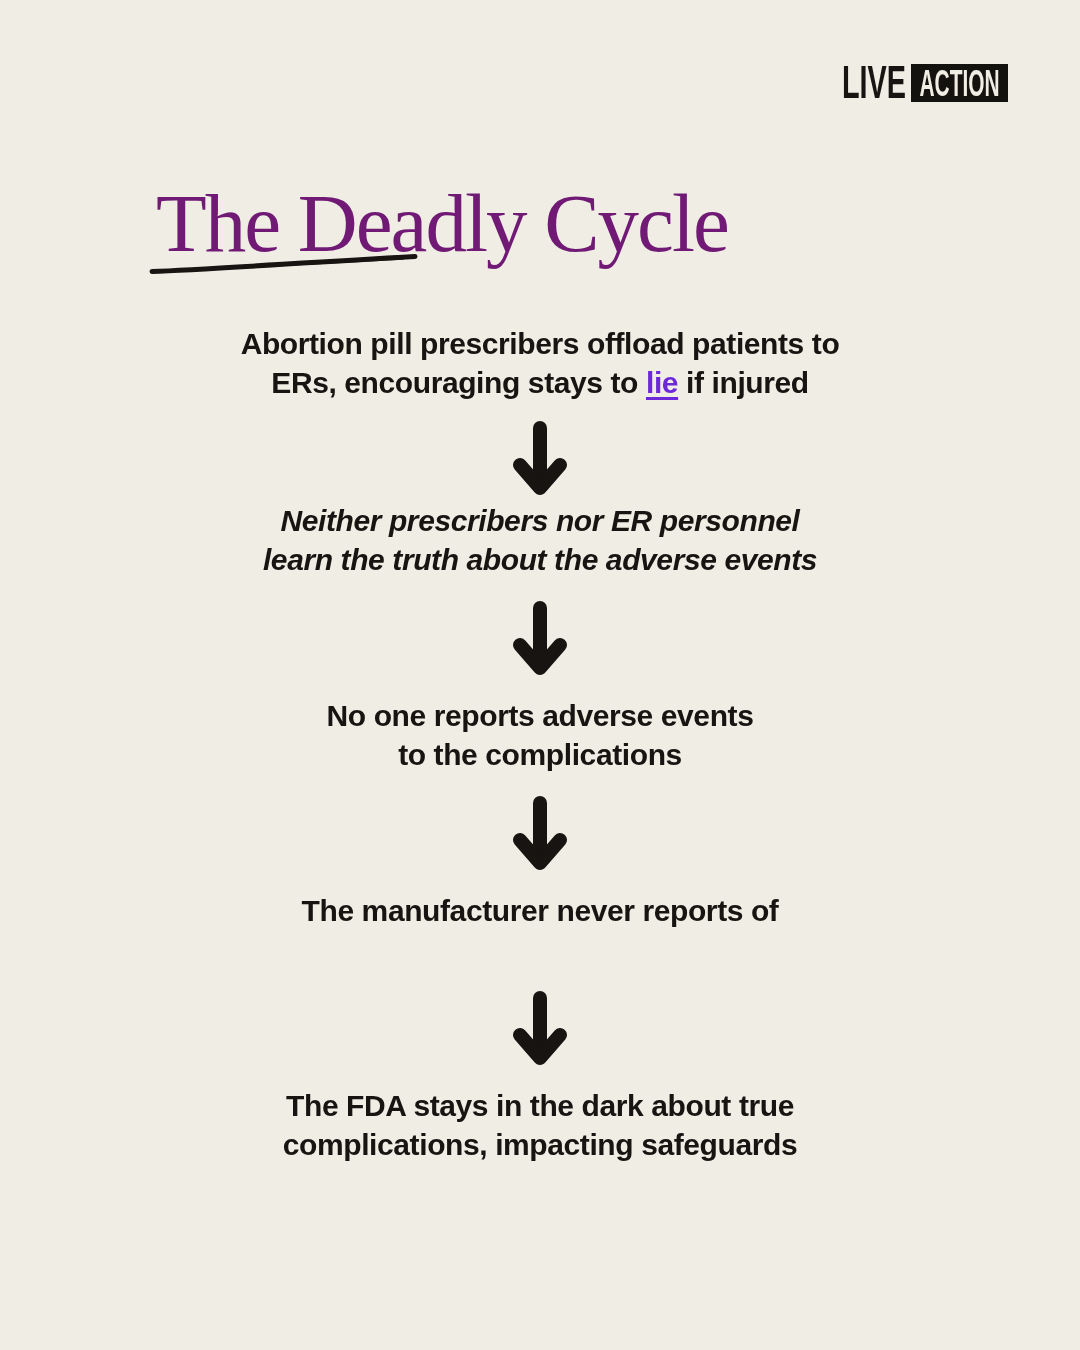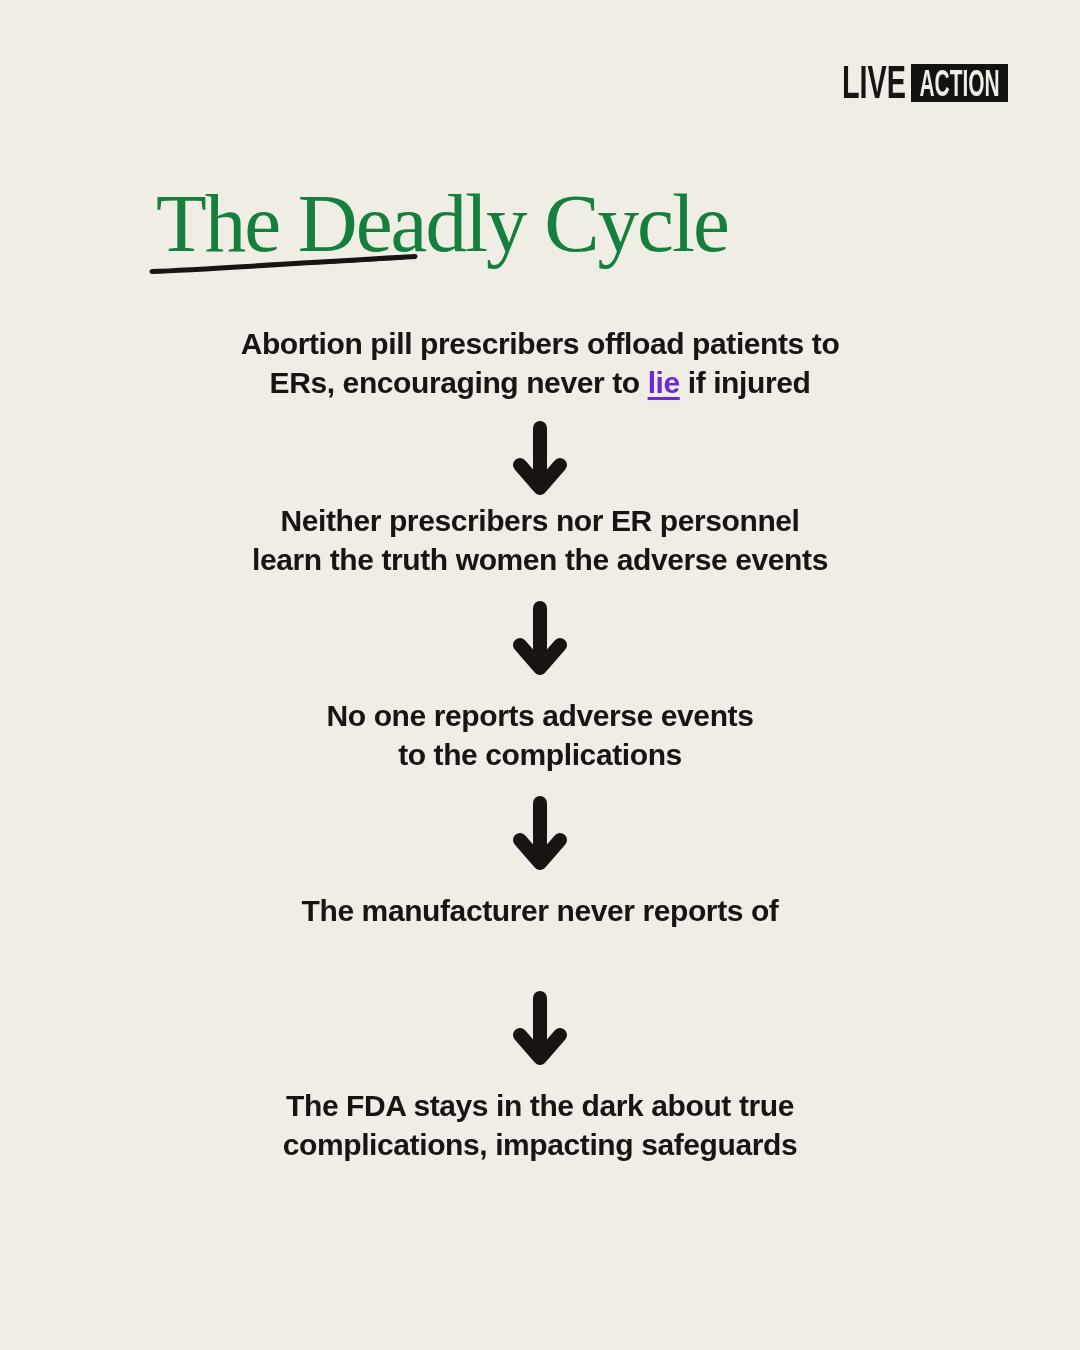--- a/index.html
+++ b/index.html
@@ -21,39 +21,39 @@
   
   .title {
     position: absolute;
     left: 156px;
     top: 182px;
     font-family: "Liberation Serif", serif;
     font-weight: 400;
     font-size: 83px;
     line-height: 1;
     letter-spacing: -2px;
-    color: #15803d;
+    color: #701a75;
     white-space: nowrap;
   }
   .title-underline { position: absolute; left: 148px; top: 251px; }
 
   
   .step {
     position: absolute;
     left: 0;
     width: 100%;
     text-align: center;
     font-size: 30px;
     line-height: 39px;
     font-weight: 700;
     letter-spacing: -0.4px;
     color: #171412;
   }
   .step-1 { top: 324px; }
-  .step-2 { top: 501px; }
+  .step-2 { top: 501px; font-style: italic; }
   .step-3 { top: 696px; }
   .step-4 { top: 891px; }
   .step-5 { top: 1086px; }
 
   .lie {
     color: #6d28d9;
     text-decoration: underline;
     text-decoration-thickness: 3px;
     text-underline-offset: 4px;
   }
@@ -84,31 +84,31 @@
   </svg>
 
   <h1 class="title">The Deadly Cycle</h1>
   <svg class="title-underline" width="272" height="26" viewBox="0 0 272 26">
     <path d="M4 20.5 C 55 18.5, 135 13, 267 5.5" stroke="#171412" stroke-width="5" stroke-linecap="round" fill="none"></path>
     <path d="M96 16 C 150 13, 205 10, 255 7.5" stroke="#171412" stroke-width="2.5" stroke-linecap="round" fill="none" opacity="0.85"></path>
   </svg>
 
   <div class="step step-1">
     <div>Abortion pill prescribers offload patients to</div>
-    <div><span>ERs, encouraging never to </span><span class="lie">lie</span><span> if injured</span></div>
+    <div><span>ERs, encouraging stays to </span><span class="lie">lie</span><span> if injured</span></div>
   </div>
 
   <svg class="arrow arrow-1" width="58" height="82" viewBox="0 0 58 82">
     <line x1="29" y1="8" x2="29" y2="60"></line>
     <polyline points="9,45 29,68 49,45"></polyline>
   </svg>
 
   <div class="step step-2">
     <div>Neither prescribers nor ER personnel</div>
-    <div>learn the truth women the adverse events</div>
+    <div>learn the truth about the adverse events</div>
   </div>
 
   <svg class="arrow arrow-2" width="58" height="82" viewBox="0 0 58 82">
     <line x1="29" y1="8" x2="29" y2="60"></line>
     <polyline points="9,45 29,68 49,45"></polyline>
   </svg>
 
   <div class="step step-3">
     <div>No one reports adverse events</div>
     <div>to the complications</div>

